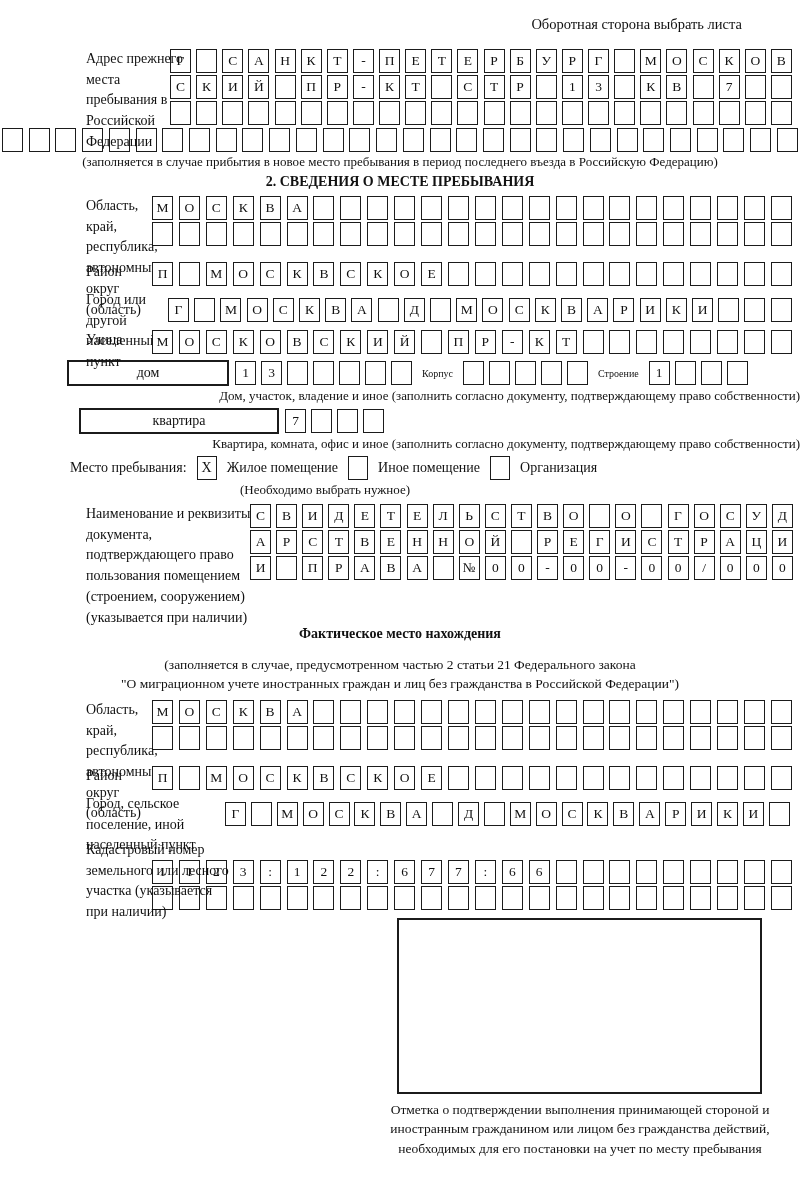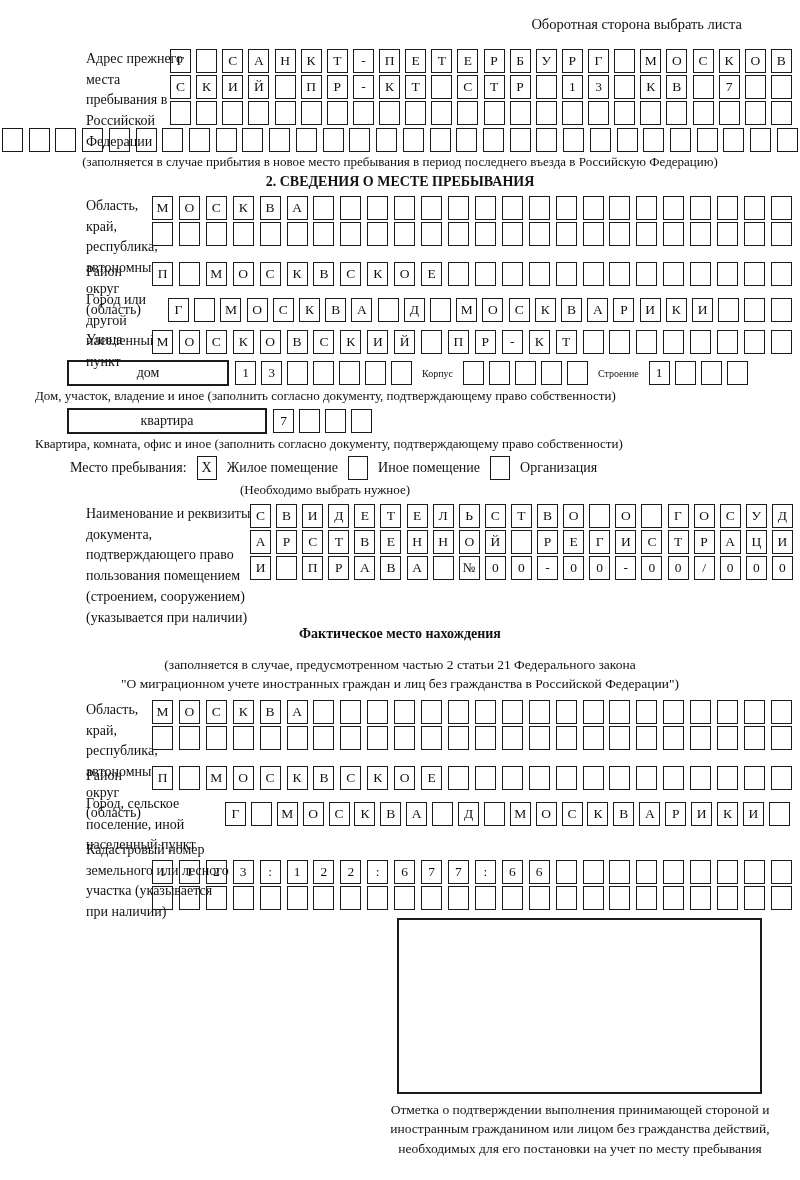--- a/index.html
+++ b/index.html
@@ -25,32 +25,32 @@
 
   
   .fieldblock{ position:relative; margin-left:70px; }
   .flabel{ position:absolute; left:16px; top:0; font-size:14px; line-height:1.48; }
   .lw100{ width:100px; } .lw82{ width:80px; } .lw98{ width:96px; }
   .lw180{ width:176px; } .lw150{ width:148px; }
   .fgrid{ }
   .ml100{ margin-left:100px;} .ml82{ margin-left:82px;} .ml98{ margin-left:98px;}
   .ml180{ margin-left:180px;} .ml150{ margin-left:155px;}
 
-  .caption{ font-size:13px; margin:2px 0 0 35px; }
+  .caption{ font-size:13px; margin:2px 0 0 35px;text-align:right; }
   .caption.center{ text-align:center; margin-left:0; }
   .title{ text-align:center; font-weight:bold; font-size:14px; margin-top:4px; }
   .notecenter{ text-align:center; font-size:13.5px; line-height:1.4; }
 
   
   .houserow{ display:flex; align-items:center; margin-left:35px; gap:6px;padding-left:32px; }
   .widebox{
     box-sizing:border-box; border:2px solid #1b1b1b; height:26px;
     display:flex; align-items:center; justify-content:center; font-size:14px; background:#fff;
   }
-  .wb-dom{ width:162px; } .wb-kv{ width:200px; }
+  .wb-dom{ width:162px; } .wb-kv{ width:200px;margin-left:12px; }
   .inline-lab{ font-size:10px; padding:0 4px; }
 
   
   .stayrow{ display:flex; align-items:center; margin-left:70px; gap:10px; font-size:14px; }
   .checkbox{
     box-sizing:border-box; width:20px; height:24px; border:1.6px solid #1b1b1b;
     display:flex; align-items:center; justify-content:center; font-size:14px; background:#fff;
   }
   .staynote{ font-size:13px; margin:2px 0 0 240px; }
 

